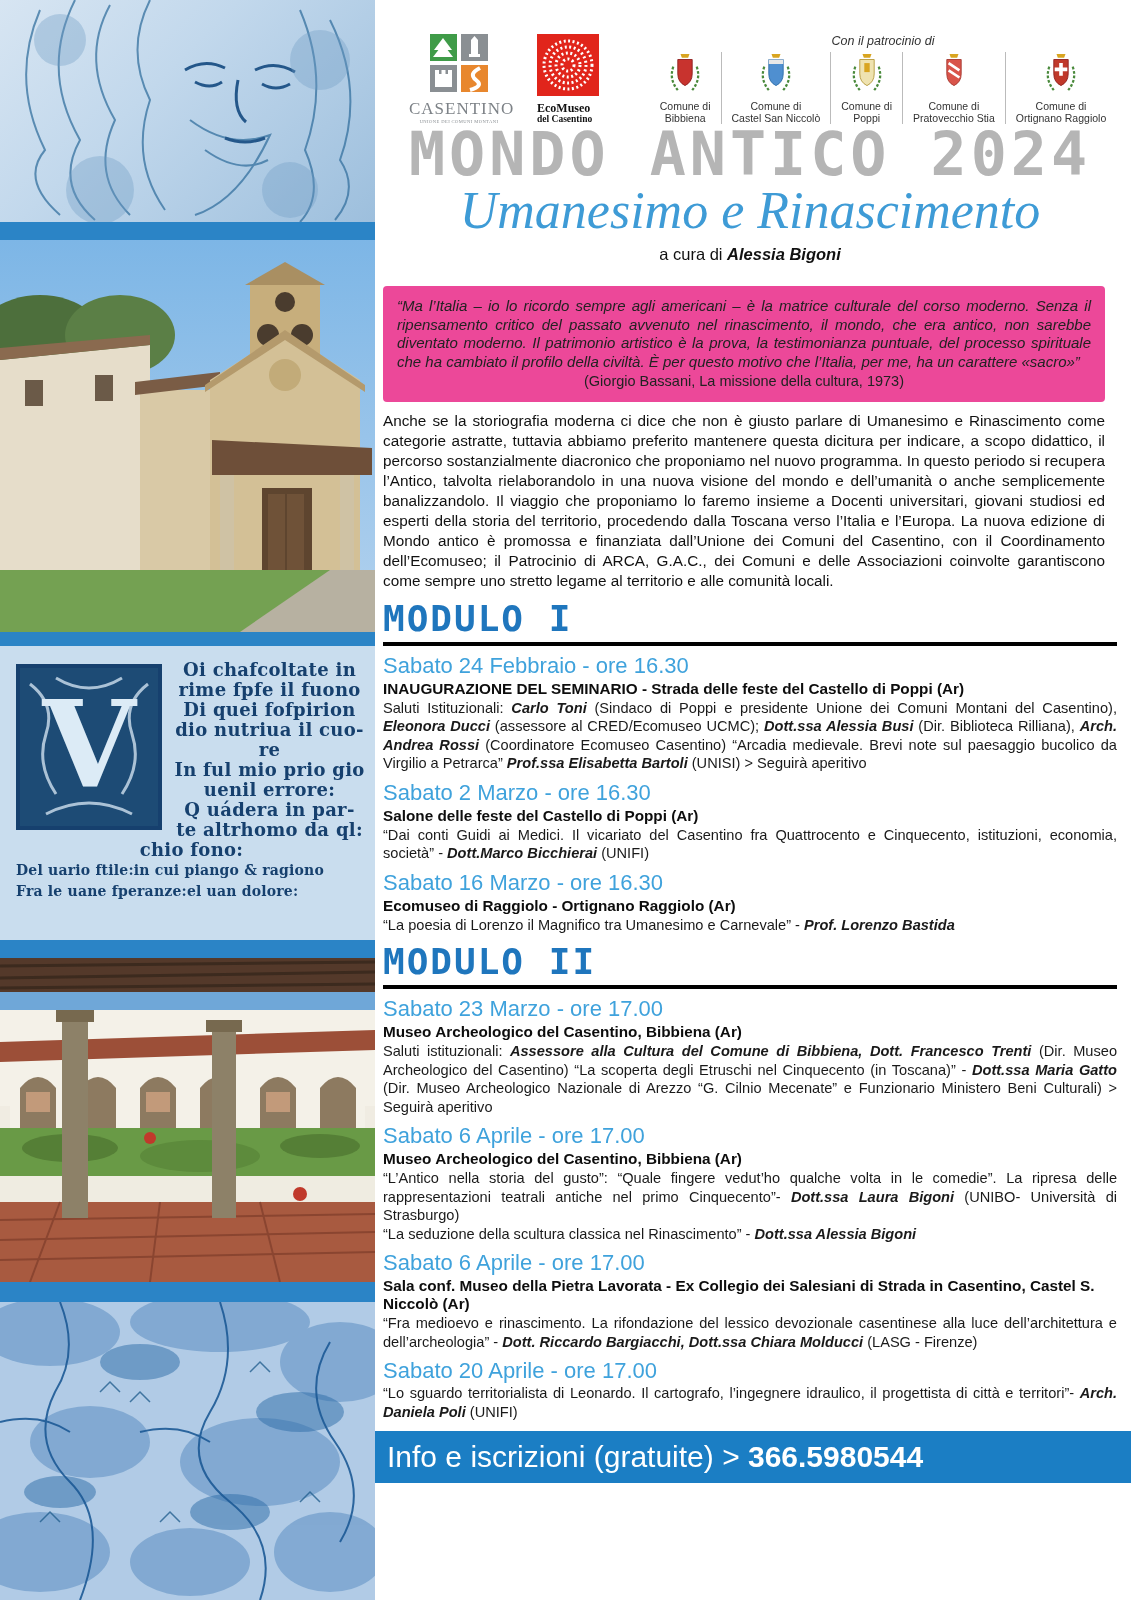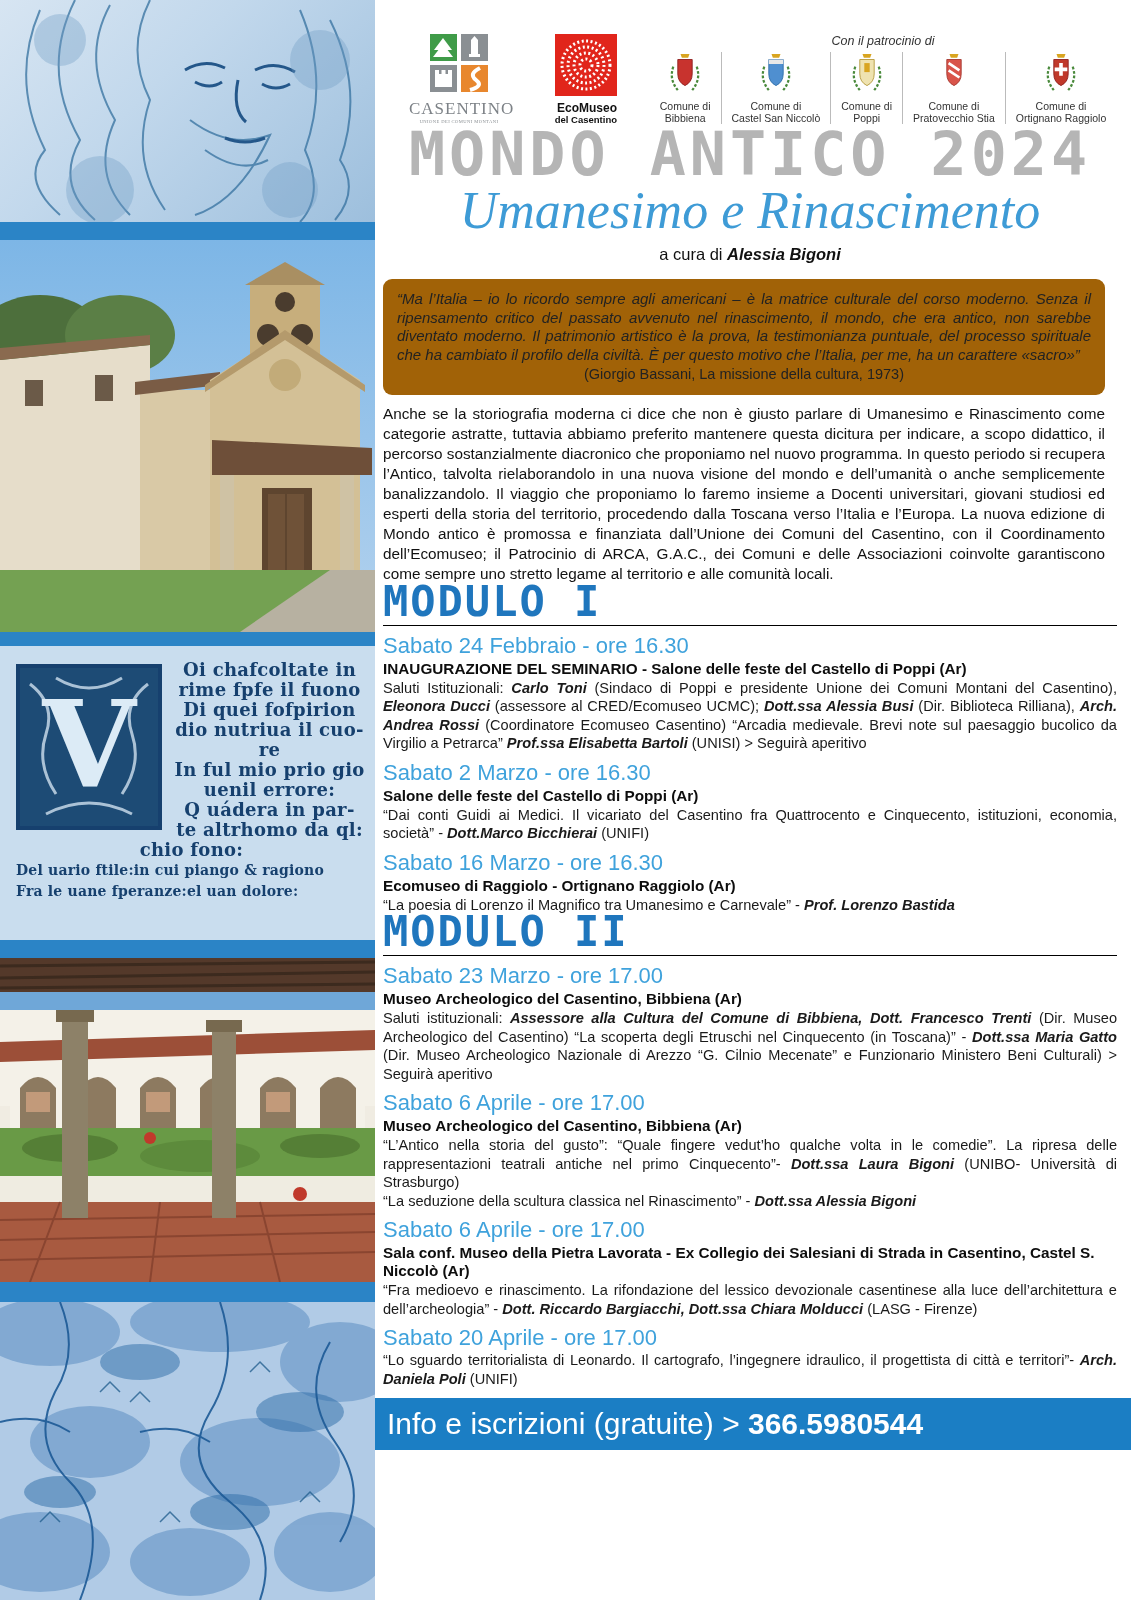--- a/index.html
+++ b/index.html
@@ -23,49 +23,49 @@
 
   
   .content{position:absolute;left:375px;top:0;width:756px;height:1600px;background:#fff;}
   .inner{padding:0 14px 0 8px;}
 
   
   .logo-row{display:flex;align-items:flex-start;padding:34px 0 0 34px;height:124px;box-sizing:border-box;}
   .cas-logo{width:100px;text-align:center;}
   .cas-title{font-family:"Liberation Serif",serif;color:#7d8287;font-size:17px;letter-spacing:1px;margin-top:3px;}
   .cas-sub{font-family:"Liberation Serif",serif;color:#8a8f93;font-size:4.6px;letter-spacing:.4px;}
-  .eco-logo{width:80px;margin-left:28px;text-align:right;}
+  .eco-logo{width:80px;margin-left:28px;text-align:left;font-family:Liberation Serif, serif;}
   .eco-title{font-weight:bold;font-size:12px;color:#111;line-height:11px;margin-top:3px;}
   .eco-sub{font-size:9.5px;color:#111;font-weight:bold;}
   .patrocinio{flex:1;margin-left:18px;}
   .pat-label{font-style:italic;font-size:12.5px;color:#333;text-align:center;margin-bottom:4px;}
   .comuni{display:flex;justify-content:center;align-items:flex-start;}
   .comune{text-align:center;padding:0 10px;}
   .comune + .comune{border-left:1px solid #bbb;}
   .comune-name{font-size:10.5px;color:#333;line-height:12px;margin-top:2px;}
 
   
   .main-title{font-family:"DejaVu Sans Mono","Liberation Mono",monospace;font-weight:bold;
               font-size:60px;letter-spacing:4px;color:#b5b5b5;text-align:center;line-height:60px;}
   .script-title{font-family:Liberation Serif, serif;font-style:italic;
                 font-size:52px;color:#3e9bd6;text-align:center;line-height:58px;margin-top:-2px;}
   .curator-line{text-align:center;font-size:16.5px;line-height:21px;margin-top:4px;color:#111;}
   .coord-line{text-align:center;font-size:16.5px;line-height:21px;color:#111;}
 
   
-  .quote-box{background:#a16207;border-radius:9px;margin:14px 12px 0 0;padding:11px 14px;
+  .quote-box{background:#ec4899;border-radius:4px;margin:21px 12px 0 0;padding:11px 14px;
              font-style:italic;font-size:15px;line-height:18.5px;color:#222;text-align:justify;}
   .quote-attr{text-align:center;font-style:normal;font-size:14.5px;margin-top:1px;}
 
   .intro{margin:9px 12px 0 0;font-size:15.3px;line-height:20px;text-align:justify;color:#111;}
 
   
   .module-title{font-family:"DejaVu Sans Mono","Liberation Mono",monospace;font-weight:bold;
-                font-size:42px;color:#1f76bd;letter-spacing:2px;line-height:36px;
-                border-bottom:1px solid #000000;padding-bottom:5px;margin-top:0;}
+                font-size:36px;color:#1f76bd;letter-spacing:2px;line-height:36px;
+                border-bottom:4px solid #000000;padding-bottom:5px;margin-top:10px;}
   .event{margin-top:8px;}
   .ev-date{color:#3fa2dc;font-size:22px;line-height:24px;}
   .ev-venue{font-weight:bold;color:#0d0d0d;font-size:15.3px;line-height:18px;margin-top:2px;}
   .ev-desc{font-size:14.6px;line-height:18.5px;color:#1a1a1a;text-align:justify;margin-top:1px;}
   .seg-b{font-weight:bold;} .seg-i{font-style:italic;}
 
   
   .info-band{background:#1b7ec4;color:#fff;height:52px;line-height:52px;font-size:30px;
              padding-left:12px;margin-top:10px;white-space:nowrap;}
 </style>
@@ -381,21 +381,21 @@
         <span>“Ma l’Italia – io lo ricordo sempre agli americani – è la matrice culturale del corso moderno. Senza il ripensamento critico del passato avvenuto nel rinascimento, il mondo, che era antico, non sarebbe diventato moderno. Il patrimonio artistico è la prova, la testimonianza puntuale, del processo spirituale che ha cambiato il profilo della civiltà. È per questo motivo che l’Italia, per me, ha un carattere «sacro»”</span>
         <div class="quote-attr">(Giorgio Bassani, La missione della cultura, 1973)</div>
       </div>
 
       <div class="intro">Anche se la storiografia moderna ci dice che non è giusto parlare di Umanesimo e Rinascimento come categorie astratte, tuttavia abbiamo preferito mantenere questa dicitura per indicare, a scopo didattico, il percorso sostanzialmente diacronico che proponiamo nel nuovo programma. In questo periodo si recupera l’Antico, talvolta rielaborandolo in una nuova visione del mondo e dell’umanità o anche semplicemente banalizzandolo. Il viaggio che proponiamo lo faremo insieme a Docenti universitari, giovani studiosi ed esperti della storia del territorio, procedendo dalla Toscana verso l’Italia e l’Europa. La nuova edizione di Mondo antico è promossa e finanziata dall’Unione dei Comuni del Casentino, con il Coordinamento dell’Ecomuseo; il Patrocinio di ARCA, G.A.C., dei Comuni e delle Associazioni coinvolte garantiscono come sempre uno stretto legame al territorio e alle comunità locali.</div>
 
       <div class="module-title">MODULO I</div>
 
       <div class="event">
         <div class="ev-date">Sabato 24 Febbraio - ore 16.30</div>
-        <div class="ev-venue">INAUGURAZIONE DEL SEMINARIO - Salone delle feste del Castello di Poppi (Ar)</div>
+        <div class="ev-venue">INAUGURAZIONE DEL SEMINARIO - Strada delle feste del Castello di Poppi (Ar)</div>
         <div class="ev-desc"><span>Saluti Istituzionali: </span><span class="seg-b seg-i">Carlo Toni</span><span> (Sindaco di Poppi e presidente Unione dei Comuni Montani del Casentino), </span><span class="seg-b seg-i">Eleonora Ducci</span><span> (assessore al CRED/Ecomuseo UCMC); </span><span class="seg-b seg-i">Dott.ssa Alessia Busi</span><span> (Dir. Biblioteca Rilliana), </span><span class="seg-b seg-i">Arch. Andrea Rossi</span><span> (Coordinatore Ecomuseo Casentino) “Arcadia medievale. Brevi note sul paesaggio bucolico da Virgilio a Petrarca” </span><span class="seg-b seg-i">Prof.ssa Elisabetta Bartoli</span><span> (UNISI) &gt; Seguirà aperitivo</span></div>
       </div>
       <div class="event">
         <div class="ev-date">Sabato 2 Marzo - ore 16.30</div>
         <div class="ev-venue">Salone delle feste del Castello di Poppi (Ar)</div>
         <div class="ev-desc"><span>“Dai conti Guidi ai Medici. Il vicariato del Casentino fra Quattrocento e Cinquecento, istituzioni, economia, società” - </span><span class="seg-b seg-i">Dott.Marco Bicchierai</span><span> (UNIFI)</span></div>
       </div>
       <div class="event">
         <div class="ev-date">Sabato 16 Marzo - ore 16.30</div>
         <div class="ev-venue">Ecomuseo di Raggiolo - Ortignano Raggiolo (Ar)</div>

